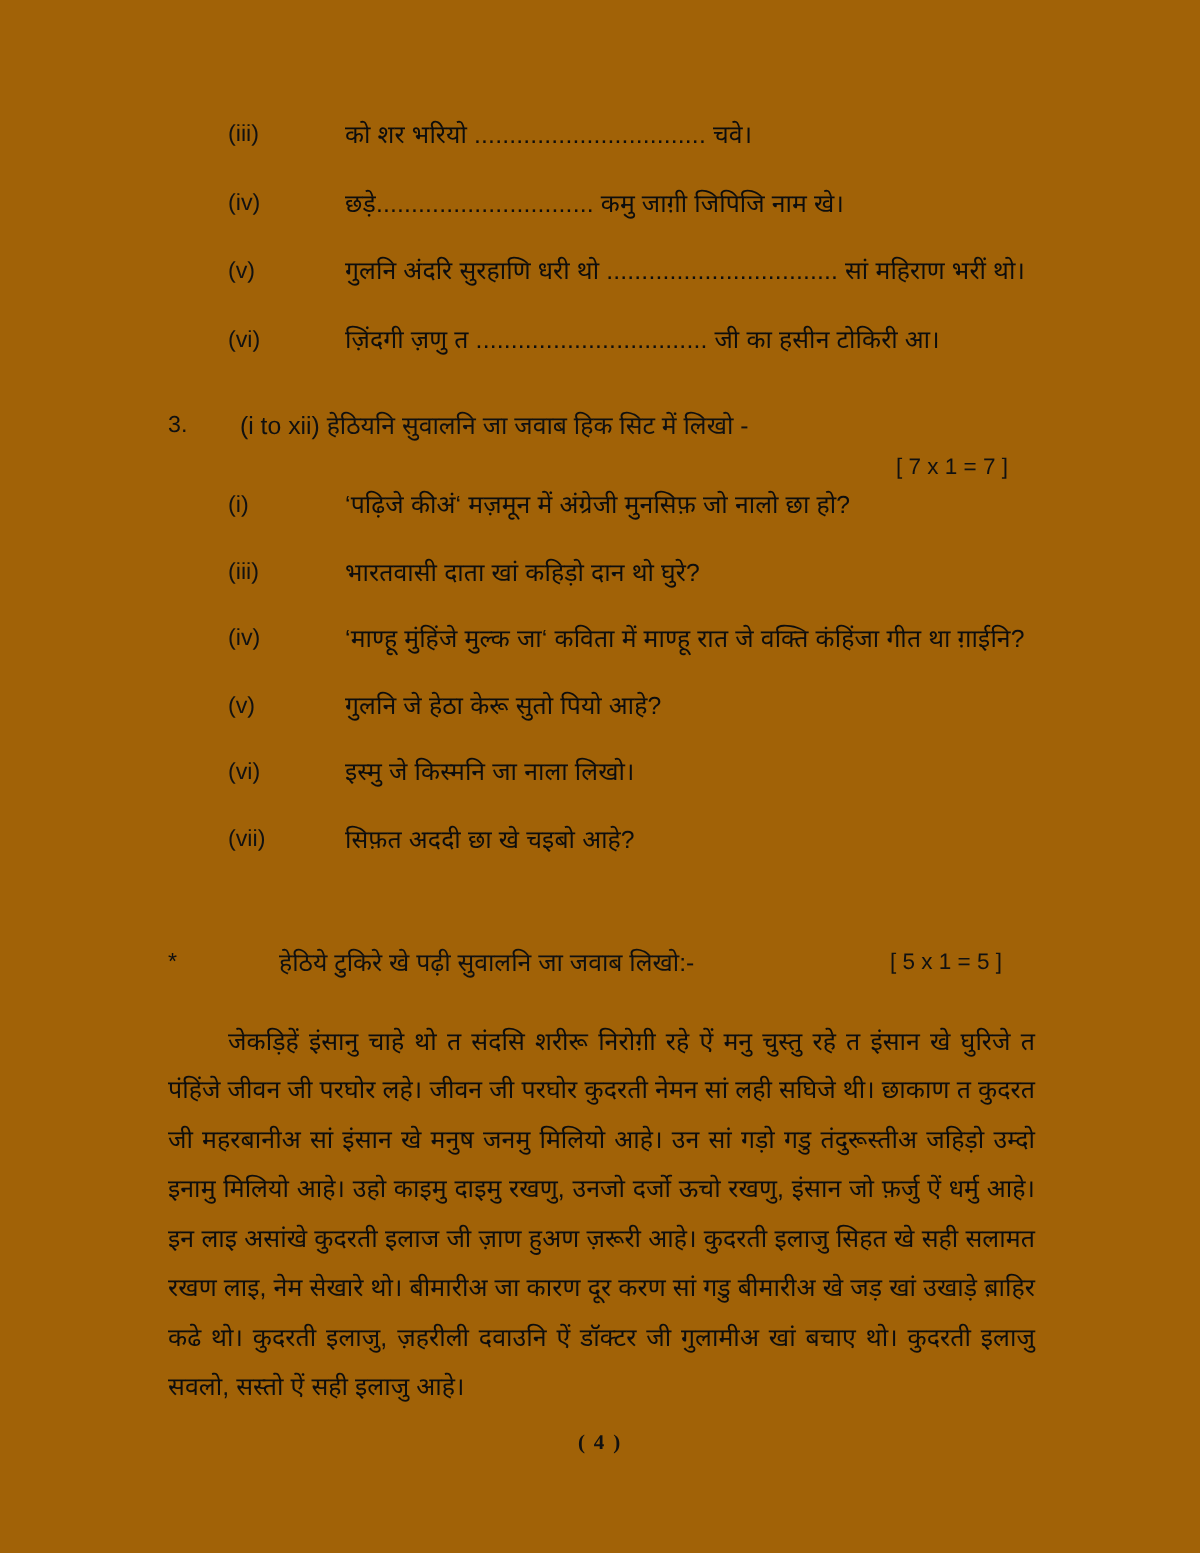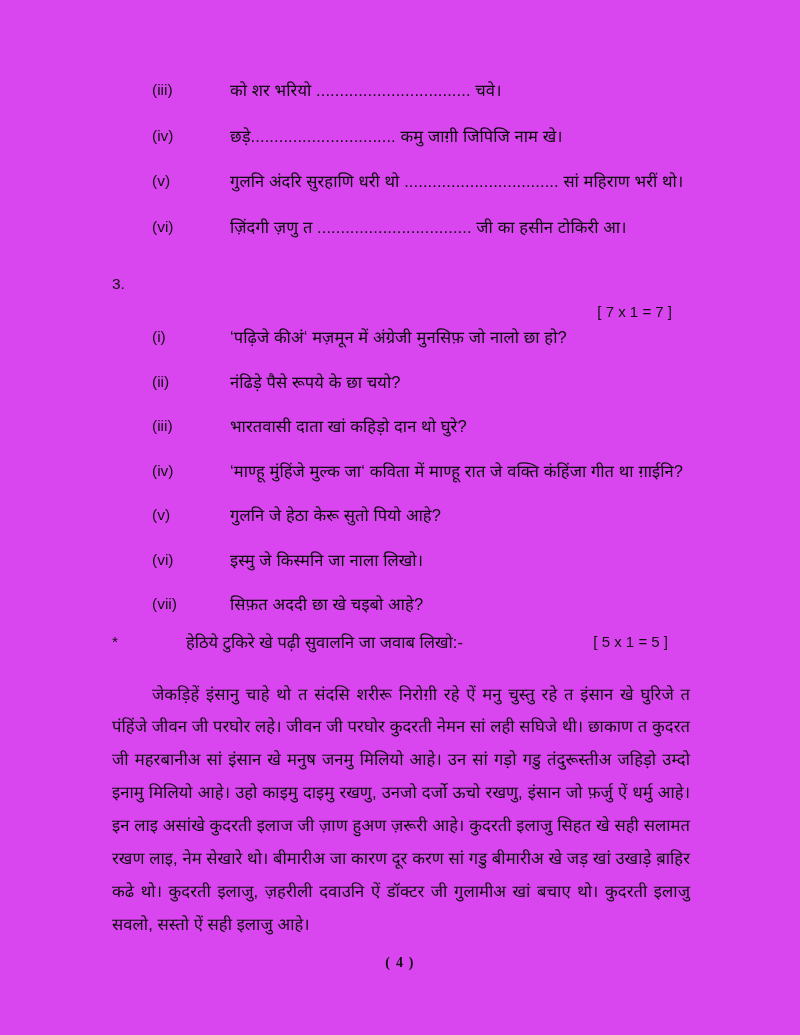--- a/index.html
+++ b/index.html
@@ -12,21 +12,21 @@
     width: 800px;
     height: 1035px;
     position: relative;
     font-family: "Liberation Serif", "DejaVu Serif", serif;
     color: #101010;
     overflow: hidden;
   }
   .page {
     position: absolute;
     inset: 0;
-    background: #d946ef;
+    background: #a16207;
     padding: 0;
   }
 
   
   .q-row {
     display: flex;
     align-items: flex-start;
     width: 100%;
   }
   .marker {
@@ -178,32 +178,29 @@
     </div>
     <div class="q-row">
       <span class="marker">(vi)</span>
       <span class="qtext">ज़िंदगी ज़णु त ................................. जी का हसीन टोकिरी आ।</span>
     </div>
   </section>
 
   <section id="question-3">
     <div class="q-row">
       <span class="qnum">3.</span>
+      <span class="heading-text">(i to xii) हेठियनि सुवालनि जा जवाब हिक सिट में लिखो -</span>
       <span class="marks">[ 7 x 1 = 7 ]</span>
     </div>
   </section>
 
   <section id="q3-items">
     <div class="q-row">
       <span class="marker">(i)</span>
       <span class="qtext">‘पढ़िजे कीअं‘ मज़मून में अंग्रेजी मुनसिफ़ जो नालो छा हो?</span>
-    </div>
-    <div class="q-row">
-      <span class="marker">(ii)</span>
-      <span class="qtext">नंढिड़े पैसे रूपये के छा चयो?</span>
     </div>
     <div class="q-row">
       <span class="marker">(iii)</span>
       <span class="qtext">भारतवासी दाता खां कहिड़ो दान थो घुरे?</span>
     </div>
     <div class="q-row">
       <span class="marker">(iv)</span>
       <span class="qtext">‘माण्हू मुंहिंजे मुल्क जा‘ कविता में माण्हू रात जे वक्ति कंहिंजा गीत था ग़ाईनि?</span>
     </div>
     <div class="q-row">

